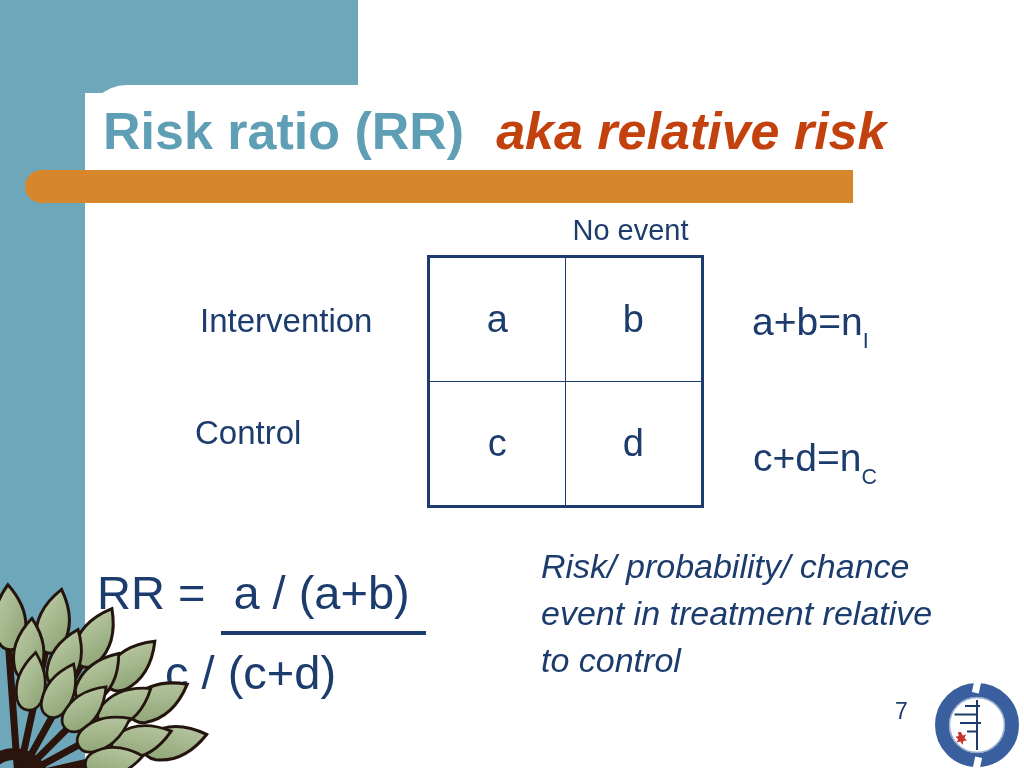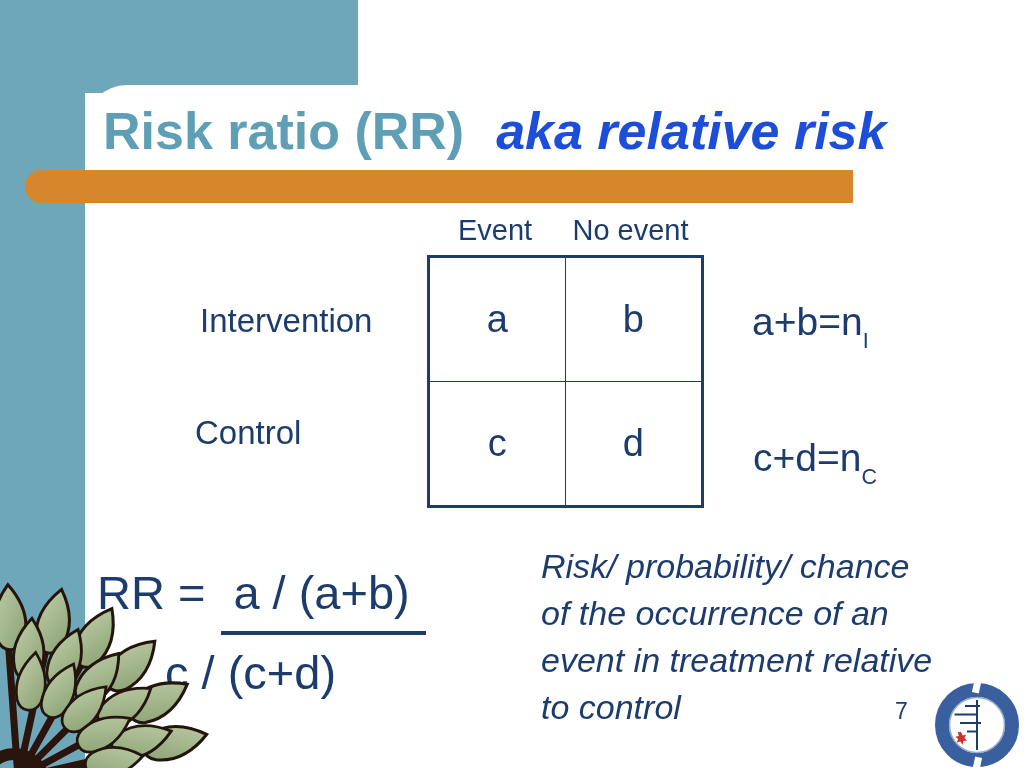--- a/index.html
+++ b/index.html
@@ -19,21 +19,21 @@
   .abs{position:absolute;}
   
   .left-strip{left:0;top:0;width:85px;height:768px;background:var(--teal);}
   .top-block{left:0;top:0;width:358px;height:93px;background:var(--teal);}
   .plaque{left:85px;top:85px;width:792px;height:120px;background:#fff;border-radius:42px;}
   .accent-bar{left:25px;top:170px;width:828px;height:33px;background:var(--orange);
     border-radius:17px 0 0 17px;}
   
   .title{left:103px;top:103px;white-space:nowrap;font-size:52px;font-weight:bold;line-height:56px;}
   .title .main{color:var(--title-teal);}
-  .title .aka{color:#1d4ed8;font-style:italic;margin-left:32px;}
+  .title .aka{color:#c2410c;font-style:italic;margin-left:32px;}
   
   .col-hdr{top:214px;font-size:29px;text-align:center;}
   .col-hdr.event{left:427px;width:136px;}
   .col-hdr.noevent{left:563px;width:135px;}
   .row-hdr{font-size:33px;white-space:nowrap;}
   .row-hdr.intervention{left:200px;top:302px;}
   .row-hdr.control{left:195px;top:414px;}
   
   .matrix{left:427px;top:255px;width:271px;height:247px;border:3px solid var(--navy);
     display:grid;grid-template-columns:1fr 1fr;grid-template-rows:1fr 1fr;background:#fff;}
@@ -65,21 +65,20 @@
 
   <div class="abs left-strip"></div>
   <div class="abs top-block"></div>
   <div class="abs plaque"></div>
   <div class="abs accent-bar"></div>
 
   <div class="abs title">
     <span class="main">Risk ratio (RR)</span><span class="aka">aka relative risk</span>
   </div>
 
-  <div class="abs col-hdr event">Event</div>
   <div class="abs col-hdr noevent">No event</div>
 
   <div class="abs row-hdr intervention">Intervention</div>
   <div class="abs row-hdr control">Control</div>
 
   <div class="abs matrix">
     <div class="cell tl">a</div>
     <div class="cell tr">b</div>
     <div class="cell bl">c</div>
     <div class="cell br">d</div>
@@ -91,21 +90,20 @@
   <div class="abs formula">
     <div class="f-top">
       <span class="f-lhs">RR =</span>
       <span class="f-num">a / (a+b)</span>
     </div>
     <div class="f-den">c / (c+d)</div>
   </div>
 
   <div class="abs note">
     <div>Risk/ probability/ chance</div>
-    <div>of the occurrence of an</div>
     <div>event in treatment relative</div>
     <div>to control</div>
   </div>
 
   <div class="abs page-number">7</div>
 
   <svg class="abs logo" viewBox="0 0 94 90">
     <circle cx="47" cy="45" r="35" fill="none" stroke="#3A5F9F" stroke-width="14"></circle>
     <rect x="43.5" y="-3" width="7" height="16" fill="#fff" transform="rotate(12 47 5)"></rect>
     <rect x="43.5" y="77" width="7" height="16" fill="#fff" transform="rotate(12 47 85)"></rect>

